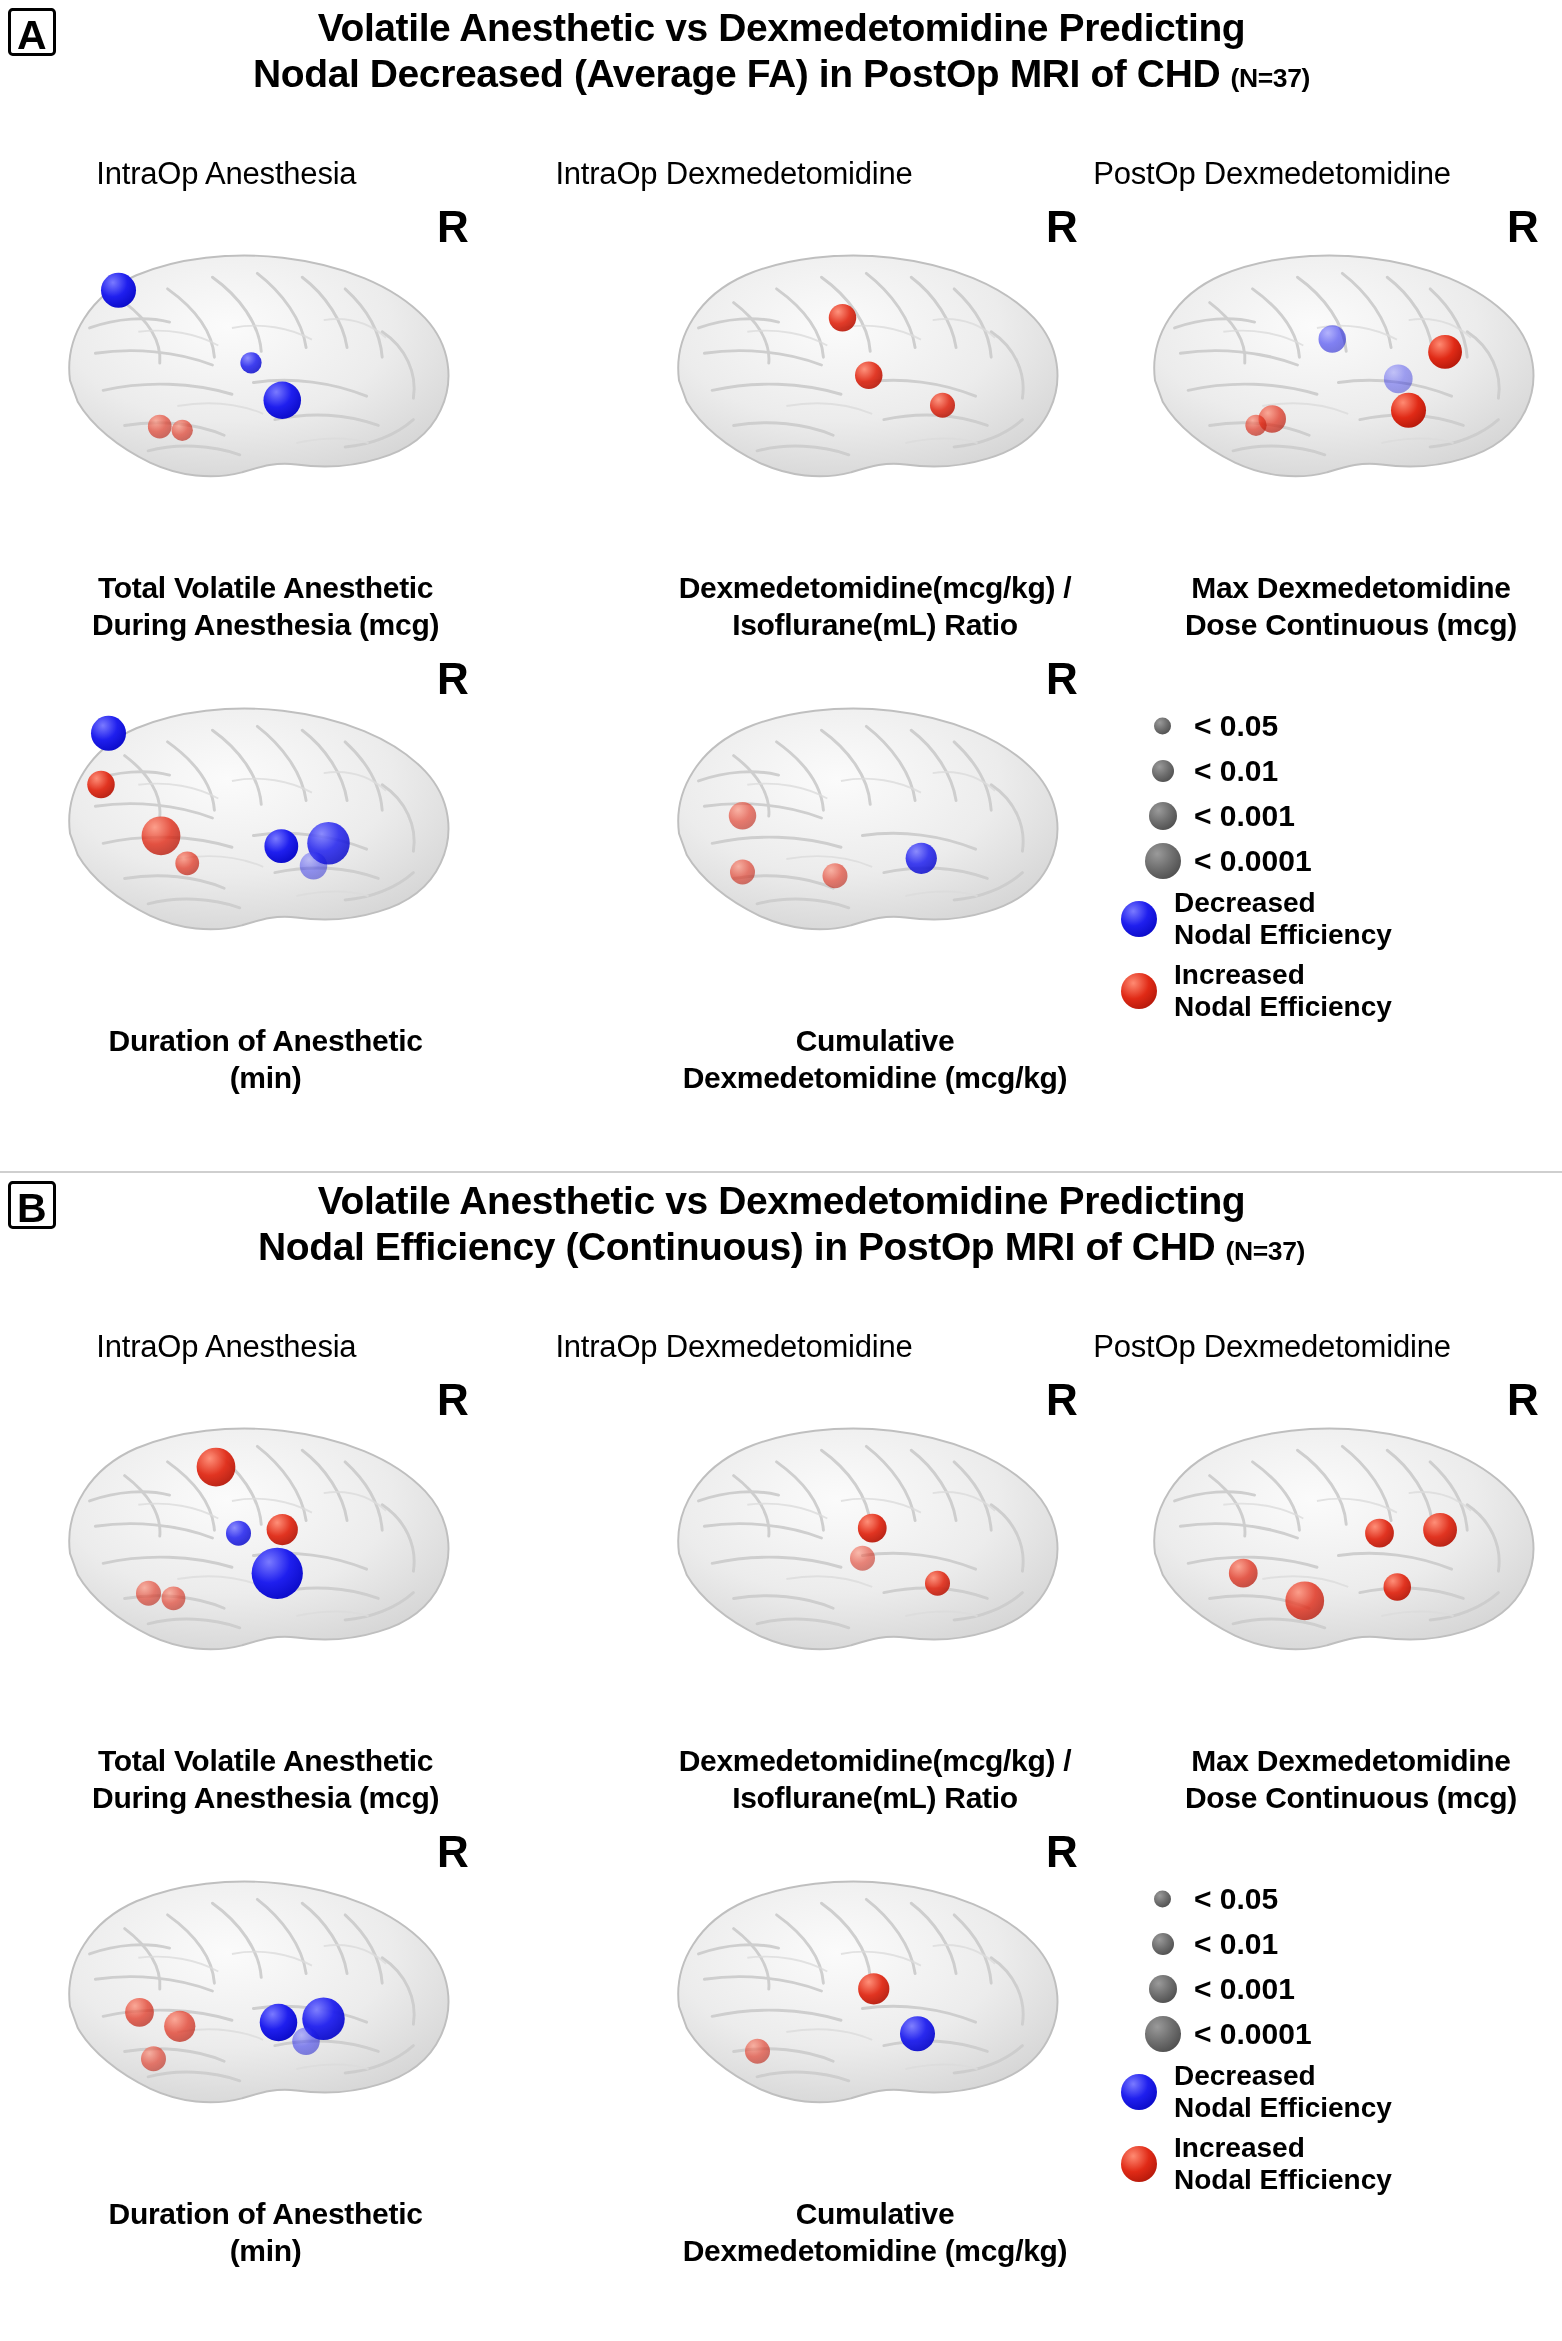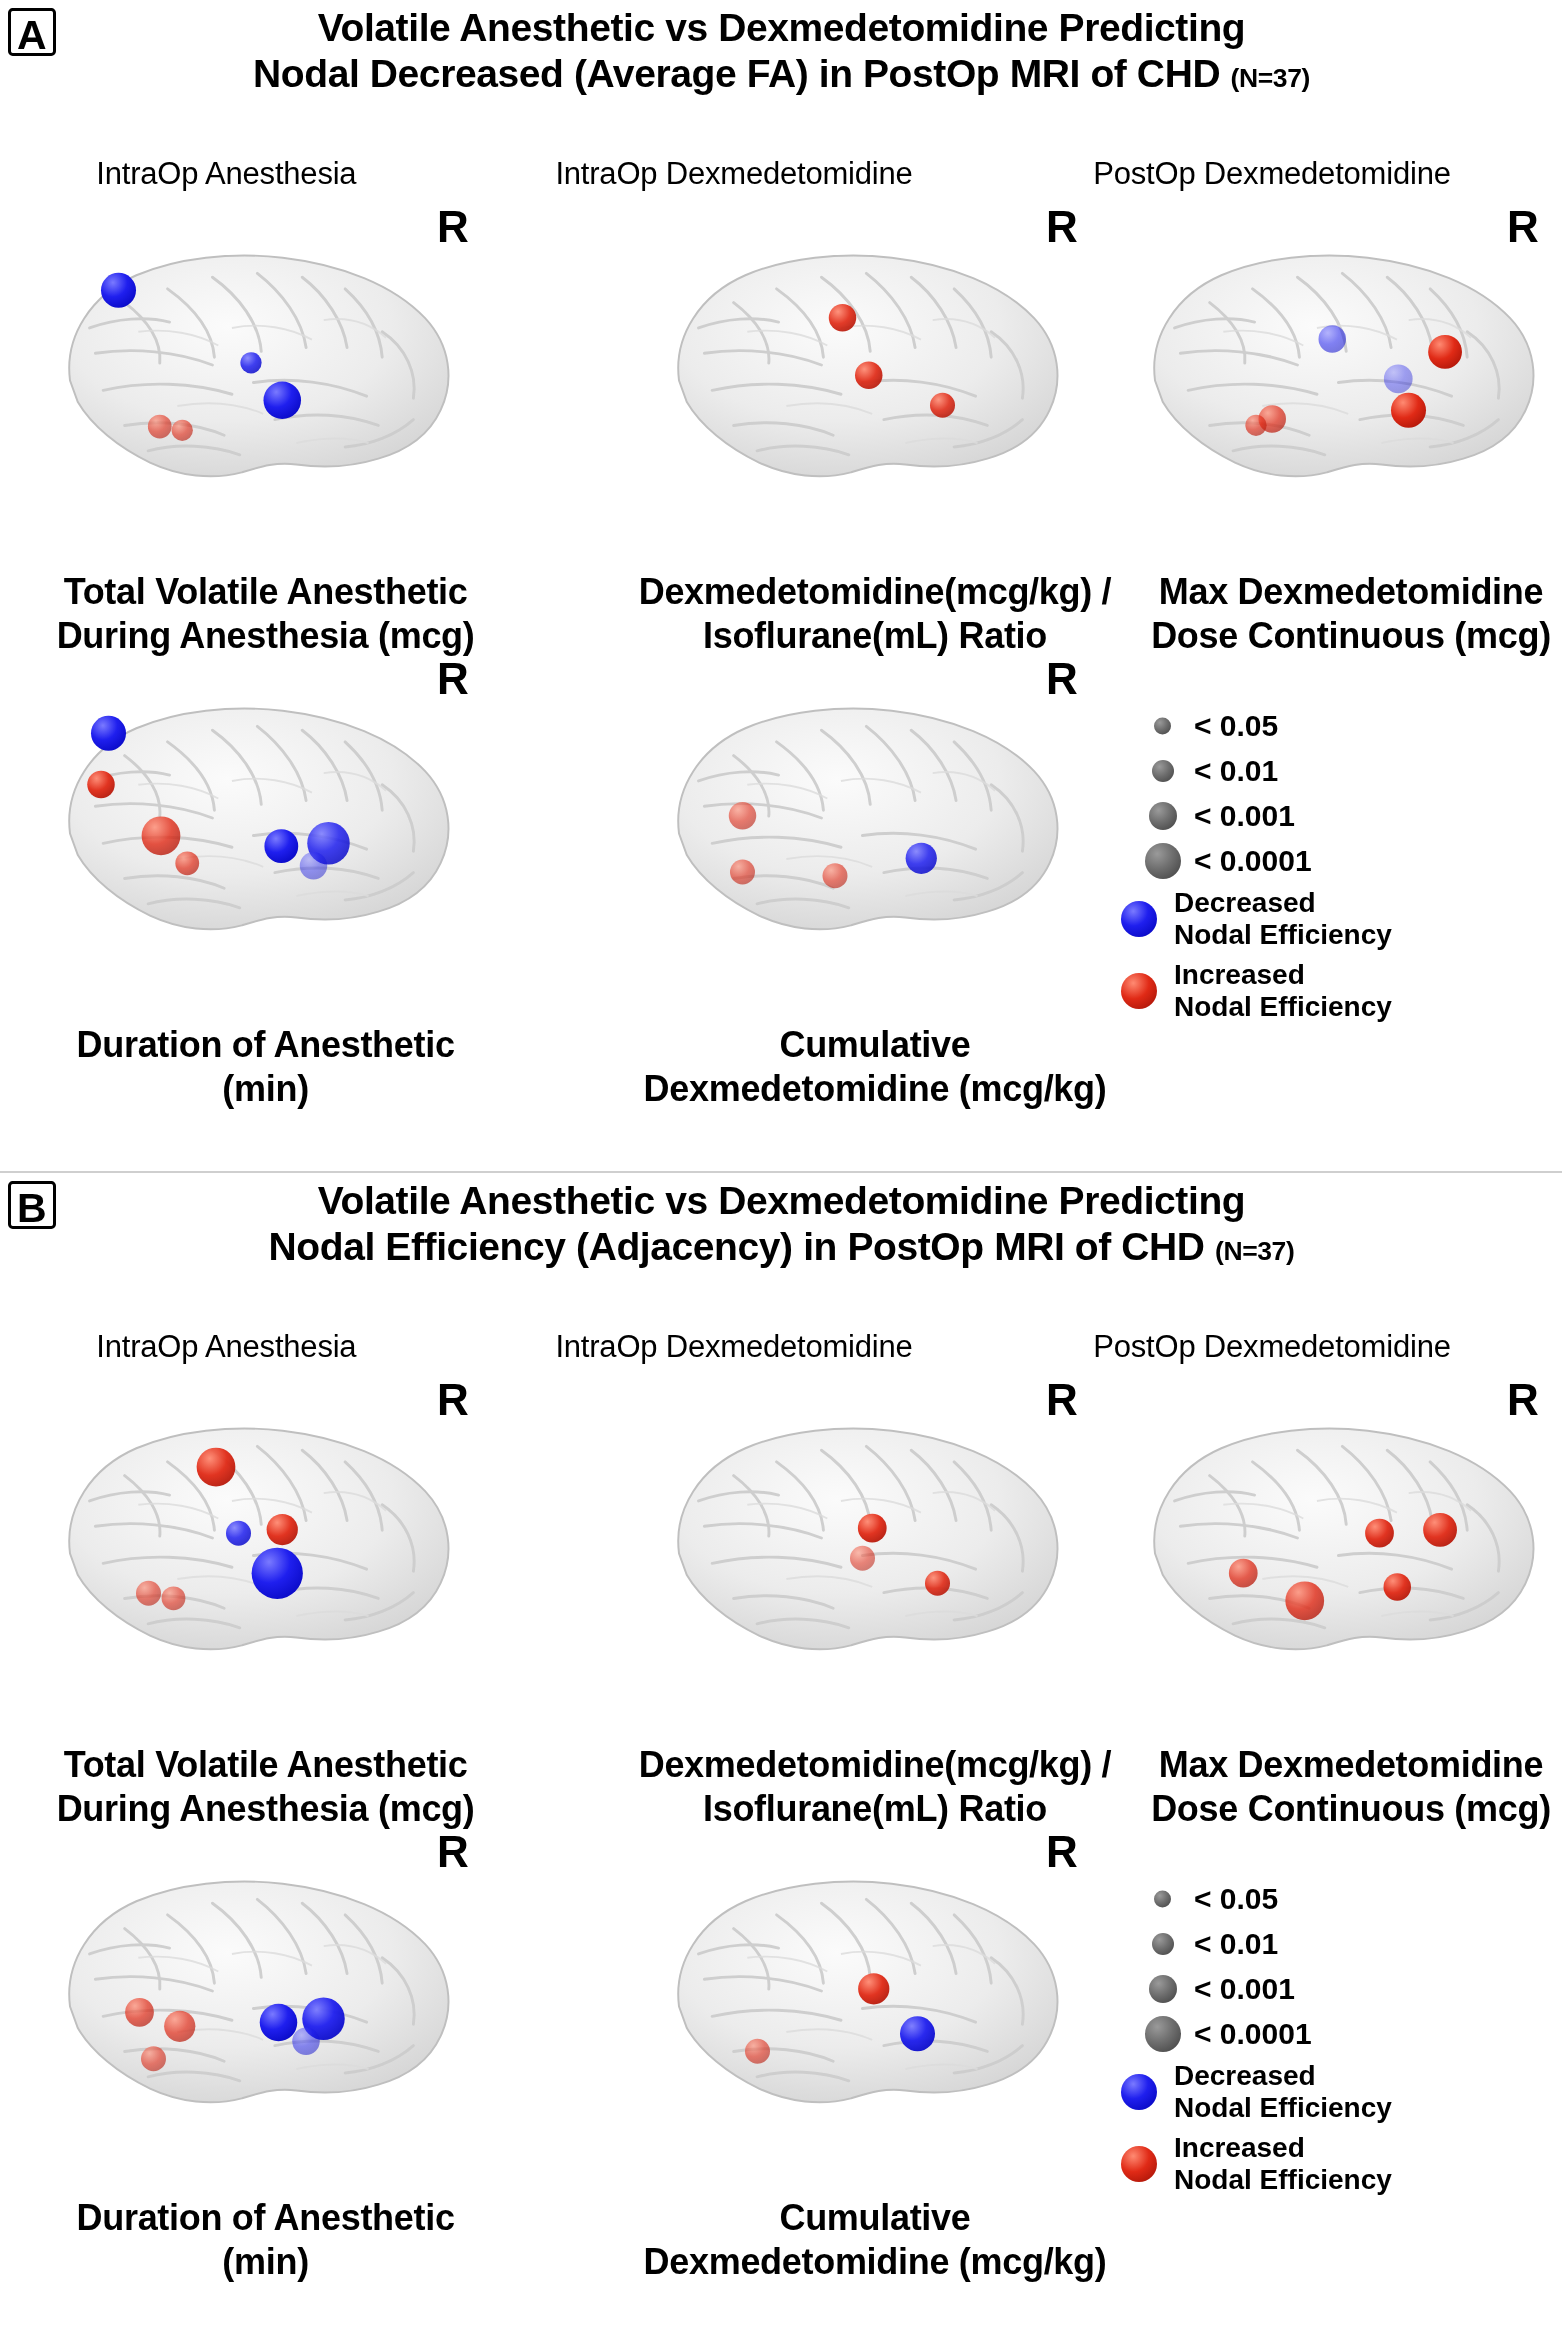--- a/index.html
+++ b/index.html
@@ -32,21 +32,21 @@
   .col-head{
     position:absolute;font-size:31px;font-weight:normal;text-align:center;
     letter-spacing:-0.2px;
   }
 
   .brain-wrap{position:absolute;}
   .rlabel{
     position:absolute;font-size:44px;font-weight:bold;line-height:1;
   }
   .caption{
-    position:absolute;text-align:center;font-size:36px;font-weight:bold;
+    position:absolute;text-align:center;font-size:30px;font-weight:bold;
     line-height:1.22;letter-spacing:-0.3px;
   }
 
   
   .brain{position:relative;width:359px;height:258px;}
   .brain svg{position:absolute;left:0;top:0;width:359px;height:258px;}
   .node{position:absolute;border-radius:50%;transform:translate(-50%,-50%);}
 
   
   .legend{position:absolute;}
@@ -360,21 +360,21 @@
             <div class="legend-color-dot" style="background: radial-gradient(circle at 34% 28%, rgb(255, 138, 114) 0%, rgb(224, 42, 22) 45%, rgb(156, 15, 4) 100%);"></div>
             <div class="legend-color-text">Increased
 Nodal Efficiency</div>
           </div>
         </div>
       </div>
       <div class="panel b">
         <div class="panel-letter">B</div>
         <div class="title">
           <div>Volatile Anesthetic vs Dexmedetomidine Predicting</div>
-          <div><span class="t2">Nodal Efficiency (Adjacency) in PostOp MRI of CHD</span> <span class="small">(N=37)</span></div>
+          <div><span class="t2">Nodal Efficiency (Continuous) in PostOp MRI of CHD</span> <span class="small">(N=37)</span></div>
         </div>
         <div class="col-head" style="left: 23.4px; top: 156px; width: 406px;">IntraOp Anesthesia</div>
         <div class="col-head" style="left: 484px; top: 156px; width: 500px;">IntraOp Dexmedetomidine</div>
         <div class="col-head" style="left: 1030px; top: 156px; width: 484px;">PostOp Dexmedetomidine</div>
         <div class="brain-wrap" style="left: 31px; top: 234px; width: 449px; height: 322px;">
           <div class="brain" style="transform: scale(1.25); transform-origin: 0px 0px;">
   <svg viewBox="0 0 460 330" xmlns="http://www.w3.org/2000/svg">
     <defs>
       <radialGradient id="bg1" cx="42%" cy="32%" r="78%">
         <stop offset="0%" stop-color="#fbfbfb"></stop>

